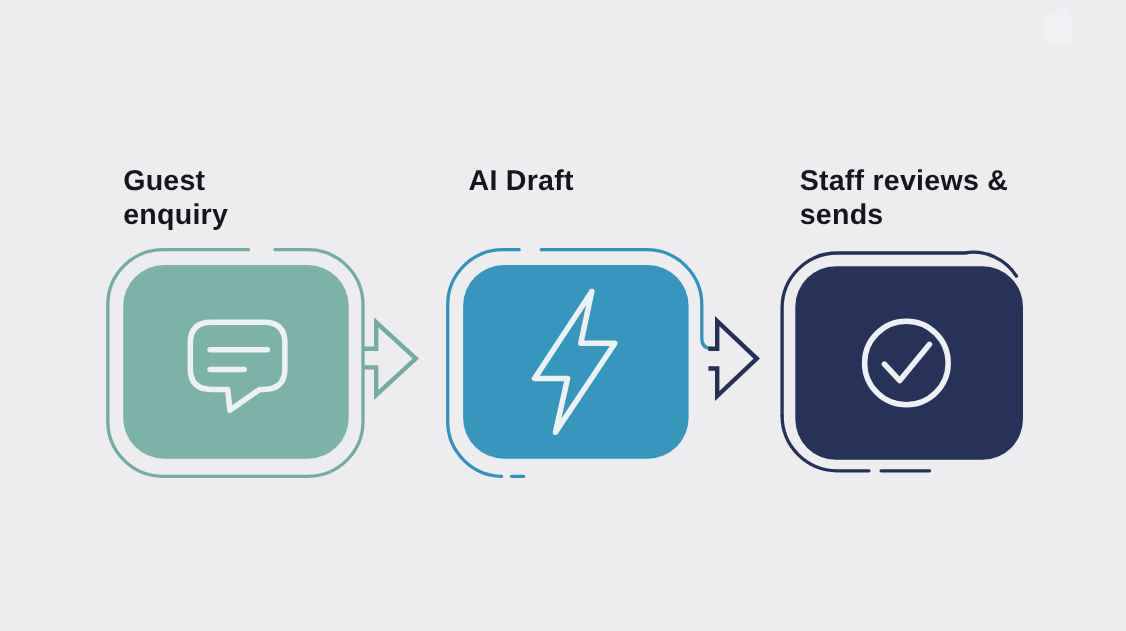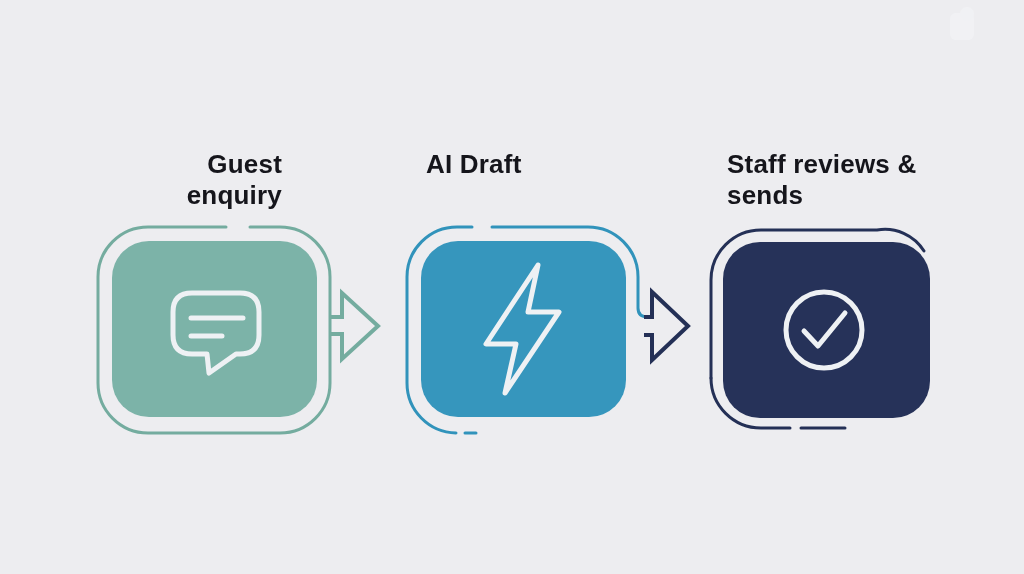--- a/index.html
+++ b/index.html
@@ -10,21 +10,21 @@
   .canvas{position:relative;width:1024px;height:574px;}
   .canvas svg{position:absolute;left:0;top:0;}
   .step-label{
     position:absolute;
     font-size:26px;
     line-height:31px;
     font-weight:700;
     color:#15151b;
     letter-spacing:.2px;
   }
-  .label-1{left:112px;top:149px;width:170px;text-align:right;}
+  .label-1{left:112px;top:149px;width:170px;}
   .label-2{left:426px;top:149px;width:220px;}
   .label-3{left:727px;top:149px;width:215px;}
 </style>
 </head>
 <body>
 
 <div class="canvas">
 
   <svg width="1024" height="574" viewBox="0 0 1024 574">
 

